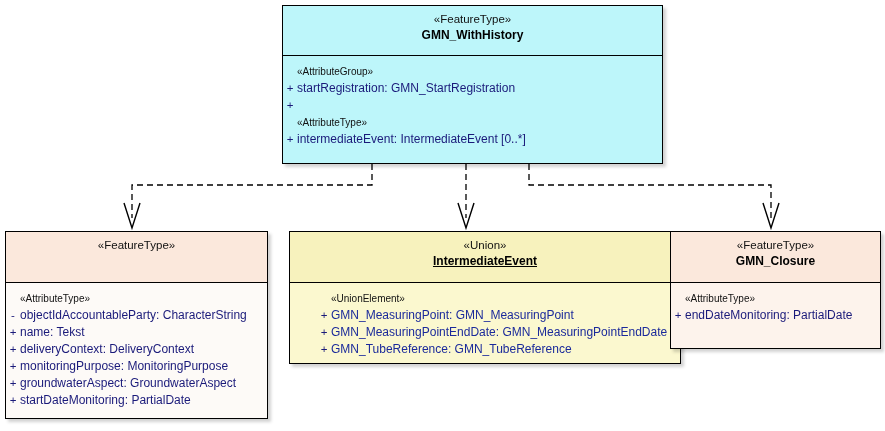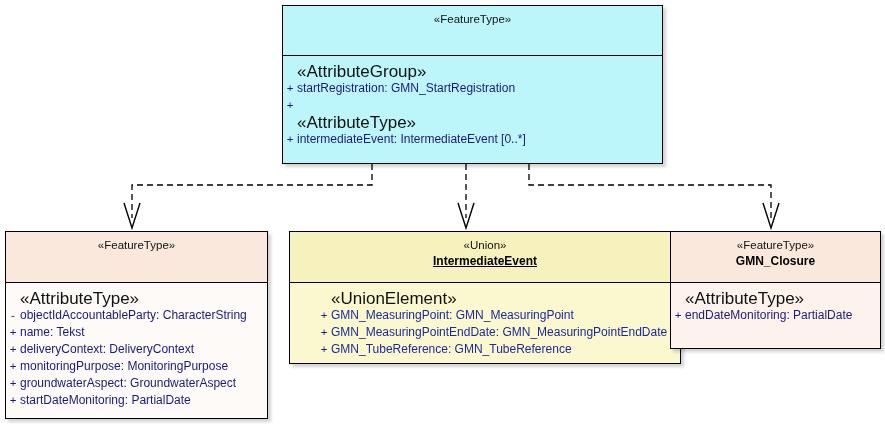--- a/index.html
+++ b/index.html
@@ -49,21 +49,21 @@
     white-space: nowrap;
   }
   .classname.underline {
     text-decoration: underline;
   }
   .uml-body {
     box-sizing: border-box;
     padding: 5px 0 5px 0;
   }
   .group-label {
-    font-size: 17px;
+    font-size: 10px;
     color: #111111;
     line-height: 17px;
     padding-left: 14px;
     white-space: nowrap;
   }
   .attr-row {
     display: flex;
     line-height: 17px;
     white-space: nowrap;
     font-size: 11.5px;
@@ -119,20 +119,21 @@
 
     <g>
       <path d="M 529 164 L 529 185 L 771 185 L 771 218" fill="none" stroke="#000000" stroke-width="1.3" stroke-dasharray="6,4"></path>
       <path d="M 763 203 L 771 228 L 779 203" fill="none" stroke="#000000" stroke-width="1.4" stroke-linejoin="miter"></path>
     </g>
   </svg>
 
   <div class="uml-box" style="left:282px; top:5px; width:381px; height:159px;">
     <div class="uml-header fill-cyan" style="height:50px;">
       <div class="stereotype">«FeatureType»</div>
+      <div class="classname">GMN_WithHistory</div>
     </div>
     <div class="uml-body fill-cyan" style="height:107px; padding-top:7px;">
       <div class="group-label">«AttributeGroup»</div>
       <div class="attr-row">
         <span class="attr-vis">+</span>
         <span class="attr-text">startRegistration: GMN_StartRegistration</span>
       </div>
       <div class="attr-row">
         <span class="attr-vis">+</span>
       </div>

